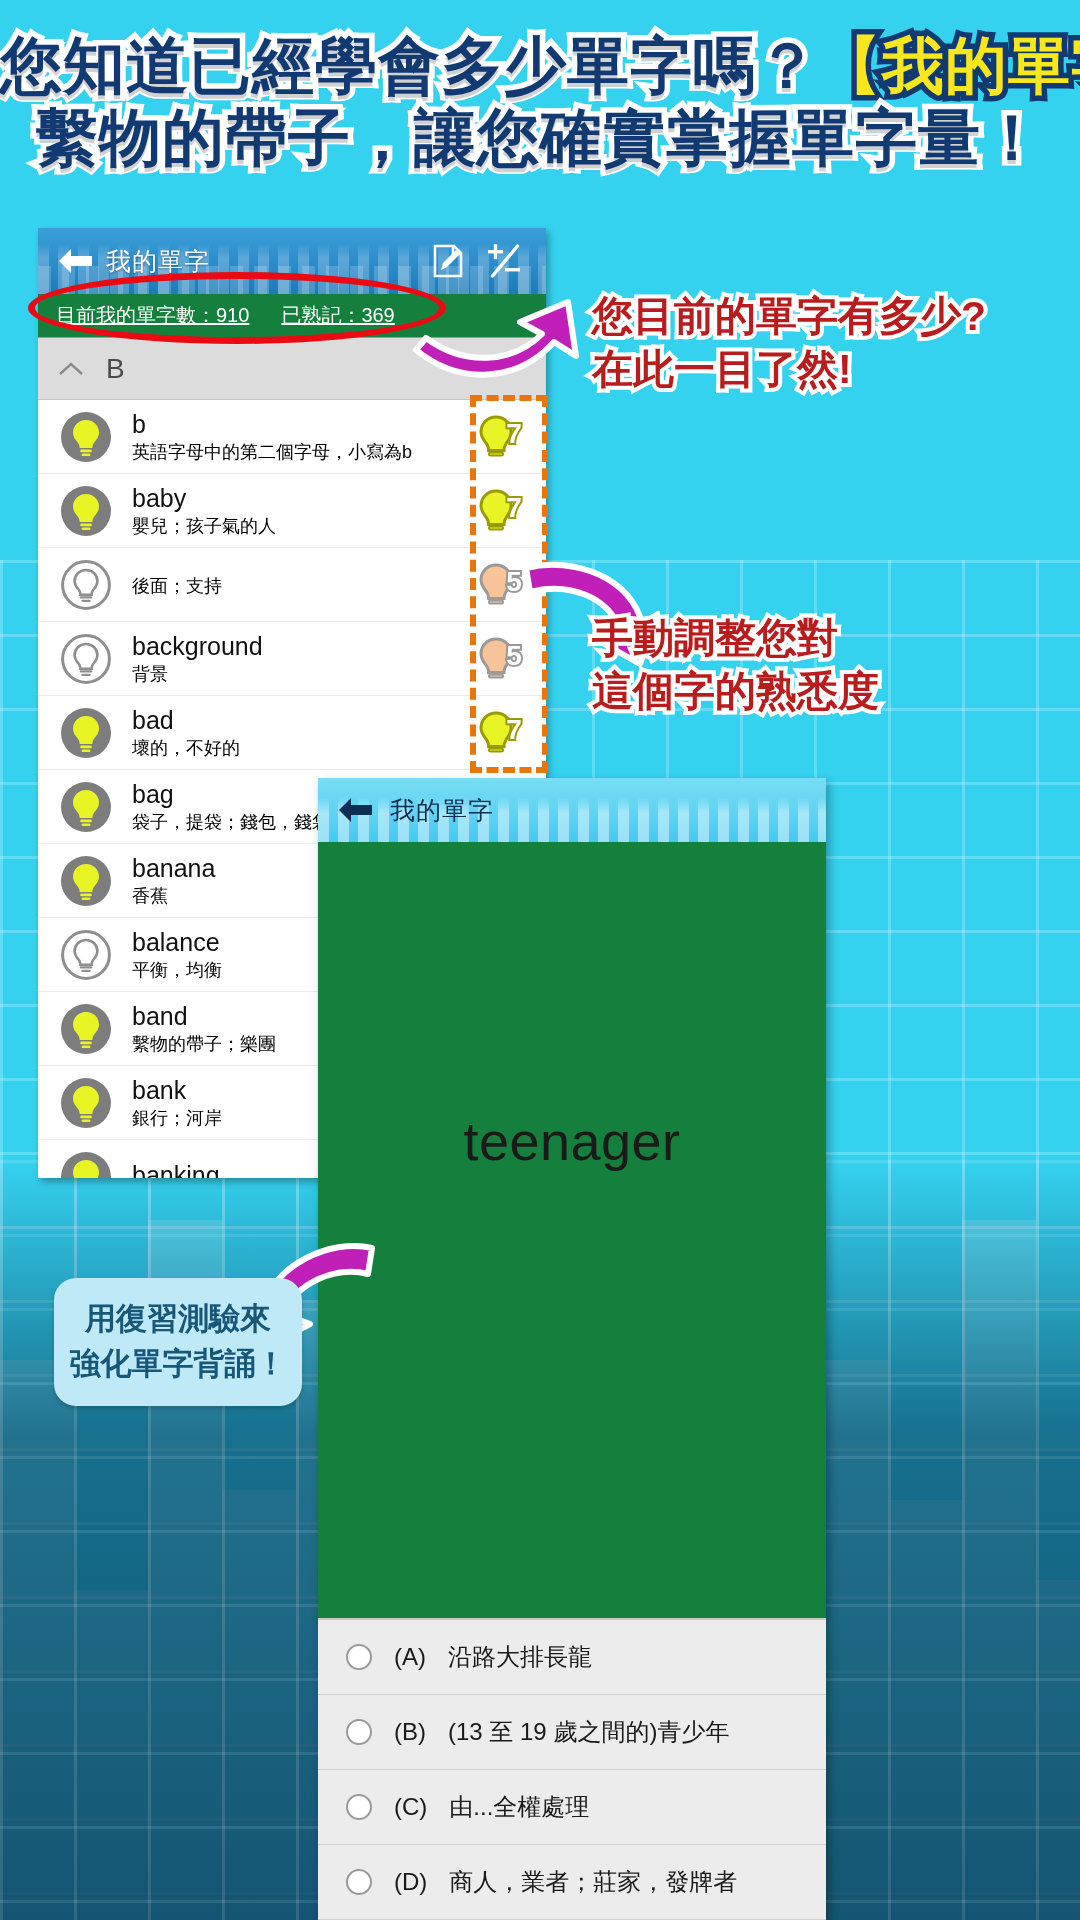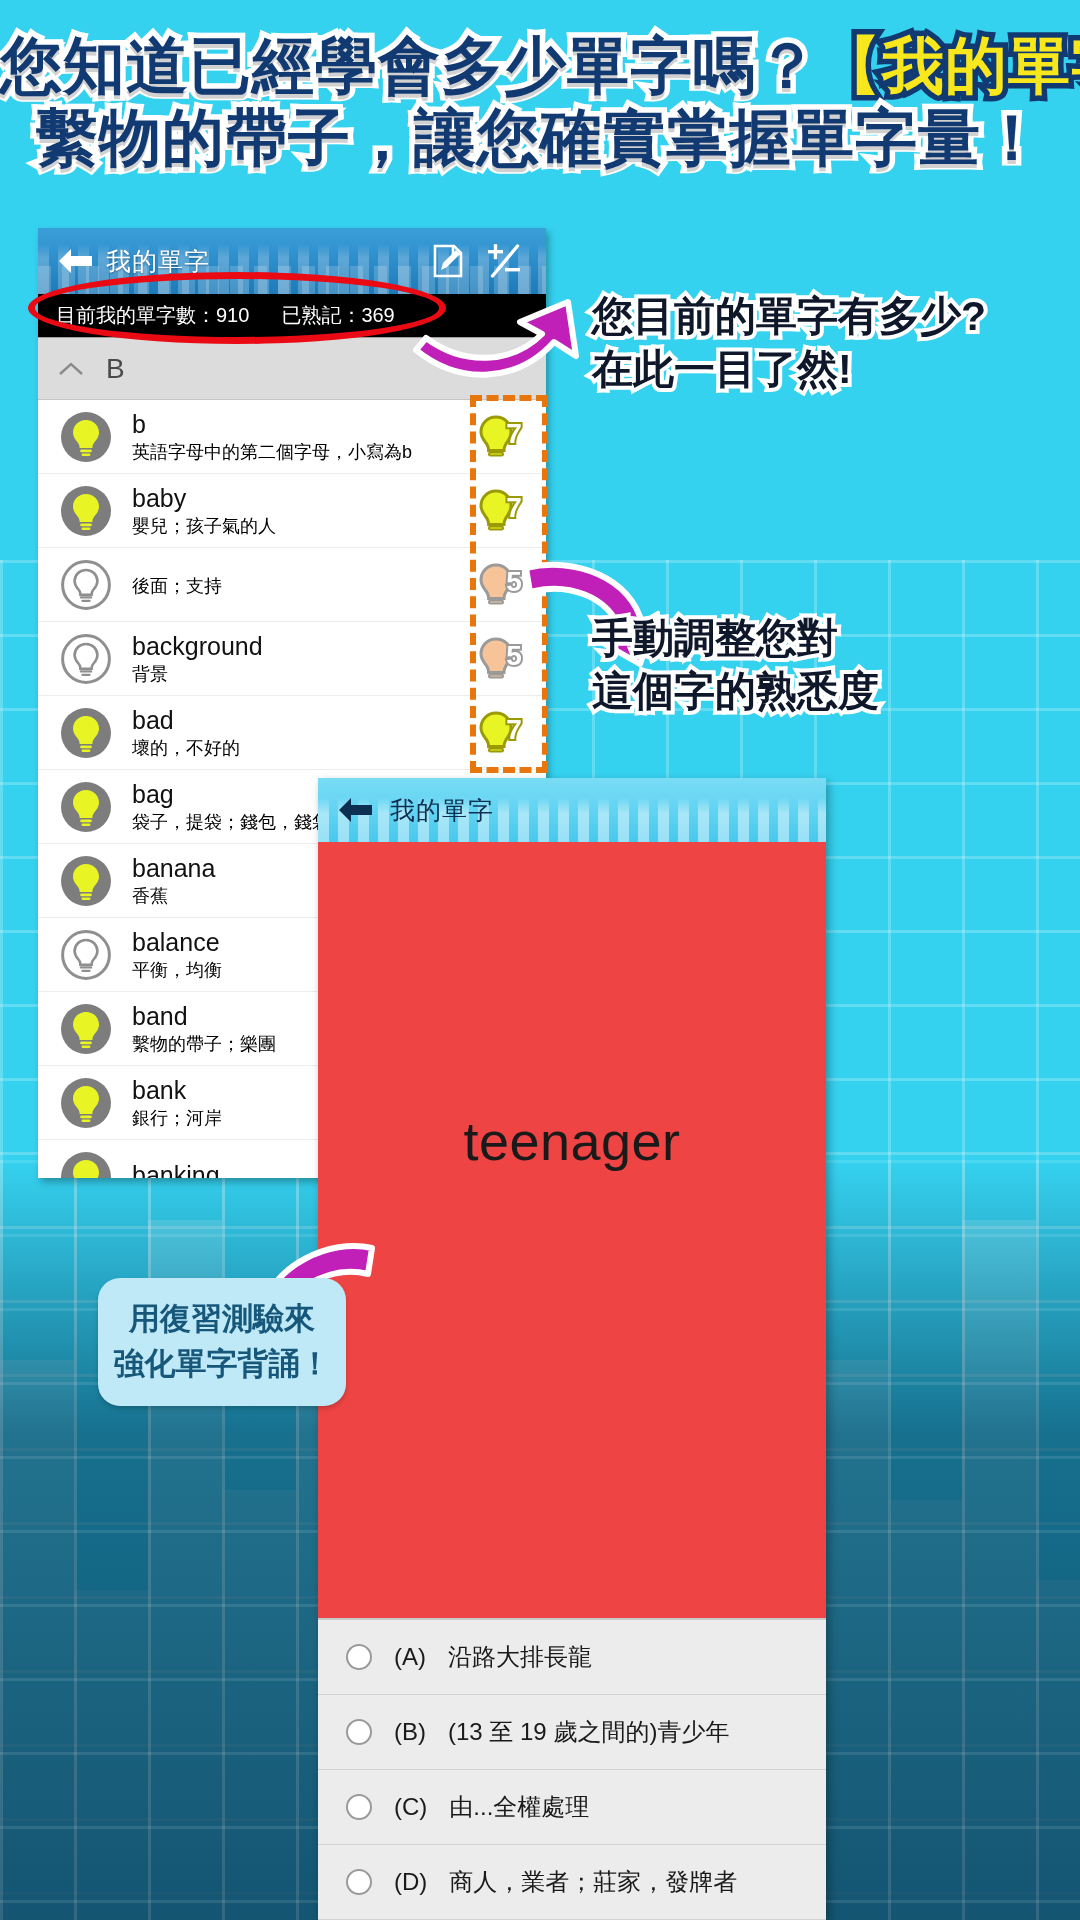--- a/index.html
+++ b/index.html
@@ -92,24 +92,25 @@
     position: relative; z-index: 2; color: #ffffff;
     font-size: 25px; margin-left: 8px; letter-spacing: 1px;
     text-shadow: 0 1px 2px rgba(0,0,0,.35);
   }
   .ab-spacer { flex: 1 1 auto; }
   .ab-act { position: relative; z-index: 2; width: 56px; height: 46px;
             display:flex; align-items:center; justify-content:center; }
   .ab-act svg { width: 40px; height: 40px; }
 
   .statsbar {
-    height: 44px; background: #000000;
+    height: 44px; background: #15803d;
     display: flex; align-items: center; gap: 32px;
     padding-left: 18px; color: #ffffff; font-size: 20px;
     border-bottom: 1px solid #9d9d9d;
+    text-decoration: underline;
   }
   .sec-header {
     height: 62px; background: #dcdcdc;
     display: flex; align-items: center; gap: 22px; padding-left: 20px;
     border-bottom: 1px solid #c6c6c6;
   }
   .sec-header .chev { width: 26px; height: 16px; }
   .sec-header .letter { font-size: 28px; color: #4a4a4a; }
 
   .wlist { background: #ffffff; }
@@ -138,21 +139,21 @@
     background: linear-gradient(to bottom, #79dcf5 0%, #5fd3f2 55%, #46c8ee 100%);
     display: flex; align-items: center; padding: 0 14px; overflow: hidden;
   }
   .appbar2 .eq {
     position: absolute; inset: 0;
     background-image: repeating-linear-gradient(to right, rgba(255,255,255,0.45) 0 11px, transparent 11px 20px);
     -webkit-mask-image: linear-gradient(to bottom, transparent 30%, #000 55%, #000 100%);
             mask-image: linear-gradient(to bottom, transparent 30%, #000 55%, #000 100%);
   }
   .ab2-title { position: relative; z-index: 2; color: #0d2f52; font-size: 25px; margin-left: 12px; letter-spacing: 1px; }
-  .quiz-body { flex: 1 1 auto; position: relative; background: #ef4444; }
+  .quiz-body { flex: 1 1 auto; position: relative; background: #15803d; }
   .quiz-word {
     position: absolute; left: 0; right: 0; top: 268px;
     text-align: center; font-size: 54px; color: #1a1a1a; letter-spacing: .5px;
   }
   .quiz-options { border-top: 2px solid #c9c9c9; }
   .opt {
     height: 75px; display: flex; align-items: center;
     background: #ececec; border-bottom: 1px solid #d2d2d2; padding-left: 28px;
   }
   .opt .radio {
@@ -168,34 +169,33 @@
   }
   
   #redellipse {
     position: absolute; left: 28px; top: 272px; width: 418px; height: 72px;
     border: 7px solid #ea0a14; border-radius: 50%; z-index: 36; pointer-events: none;
   }
 
   
   .callout {
     position: absolute; z-index: 45; font-weight: bold;
-    color: #0f172a; line-height: 1.3; white-space: nowrap;
+    color: #b91c1c; line-height: 1.3; white-space: nowrap;
   }
   .callout span {
     -webkit-text-stroke: 8px #ffffff; paint-order: stroke fill; display: block;
   }
   #call1 { left: 592px; top: 290px; font-size: 41px; }
   #call2 { left: 592px; top: 612px; font-size: 41px; }
 
   #bubble {
     position: absolute; left: 54px; top: 1278px; width: 248px; height: 128px;
     background: #bfe9f7; border-radius: 22px; z-index: 45;
     display: flex; flex-direction: column; align-items: center; justify-content: center;
     box-shadow: 0 3px 5px rgba(0,0,0,.18);
-    margin-left: 44px;
   }
   #bubble .bl { font-size: 31px; color: #16577a; font-weight: bold; line-height: 1.45; white-space: nowrap; }
 
   .arrow { position: absolute; z-index: 44; }
   #arrow1 { left: 408px; top: 286px; width: 180px; height: 110px; }
   #arrow2 { left: 520px; top: 552px; width: 140px; height: 120px; }
   #arrow3 { left: 238px; top: 1236px; width: 140px; height: 120px; }
 </style>
 </head>
 <body>

